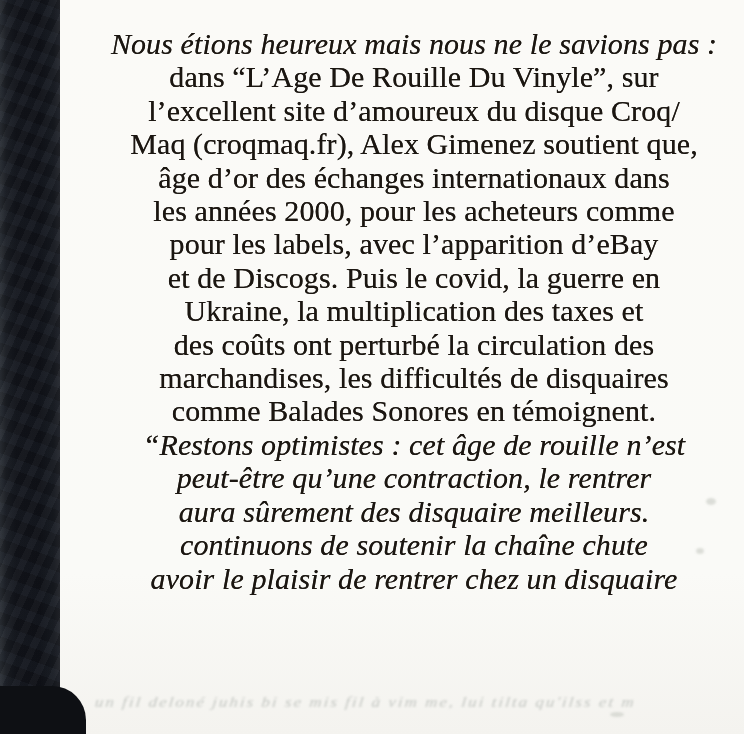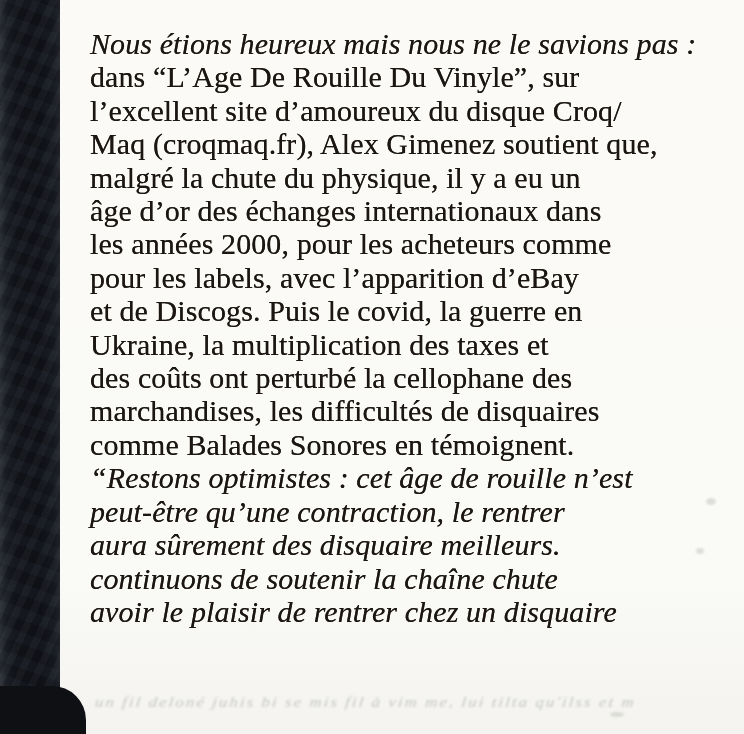--- a/index.html
+++ b/index.html
@@ -56,20 +56,21 @@
     top: 27px;
     width: 648px;
     color: #1b1611;
     font-size: 30px;
     line-height: 33.4px;
     letter-spacing: 0.1px;
     text-shadow: 0 0 0.6px rgba(27,22,17,0.85);
   }
   .text-block .line {
     white-space: nowrap;
+    text-align: center;
   }
   .text-block .line.italic {
     font-style: italic;
   }
   
   .bleed {
     position: absolute;
     left: 95px;
     top: 692px;
     width: 620px;
@@ -99,27 +100,26 @@
 <div class="paper"></div>
 
 <div class="edge-bar"></div>
 <div class="edge-bar-foot"></div>
 
 <div class="text-block">
     <div class="line italic">Nous étions heureux mais nous ne le savions pas :</div>
     <div class="line">dans “L’Age De Rouille Du Vinyle”, sur</div>
     <div class="line">l’excellent site d’amoureux du disque Croq/</div>
     <div class="line">Maq (croqmaq.fr), Alex Gimenez soutient que,</div>
-    <div class="line">malgré la chute du physique, il y a eu un</div>
     <div class="line">âge d’or des échanges internationaux dans</div>
     <div class="line">les années 2000, pour les acheteurs comme</div>
     <div class="line">pour les labels, avec l’apparition d’eBay</div>
     <div class="line">et de Discogs. Puis le covid, la guerre en</div>
     <div class="line">Ukraine, la multiplication des taxes et</div>
-    <div class="line">des coûts ont perturbé la cellophane des</div>
+    <div class="line">des coûts ont perturbé la circulation des</div>
     <div class="line">marchandises, les difficultés de disquaires</div>
     <div class="line">comme Balades Sonores en témoignent.</div>
     <div class="line italic">“Restons optimistes : cet âge de rouille n’est</div>
     <div class="line italic">peut-être qu’une contraction, le rentrer</div>
     <div class="line italic">aura sûrement des disquaire meilleurs.</div>
     <div class="line italic">continuons de soutenir la chaîne chute</div>
     <div class="line italic">avoir le plaisir de rentrer chez un disquaire</div>
   </div>
 
 <div class="bleed">un fil deloné juhis bi se mis fil à vim me, lui  tilta  qu'ilss  et m</div>

